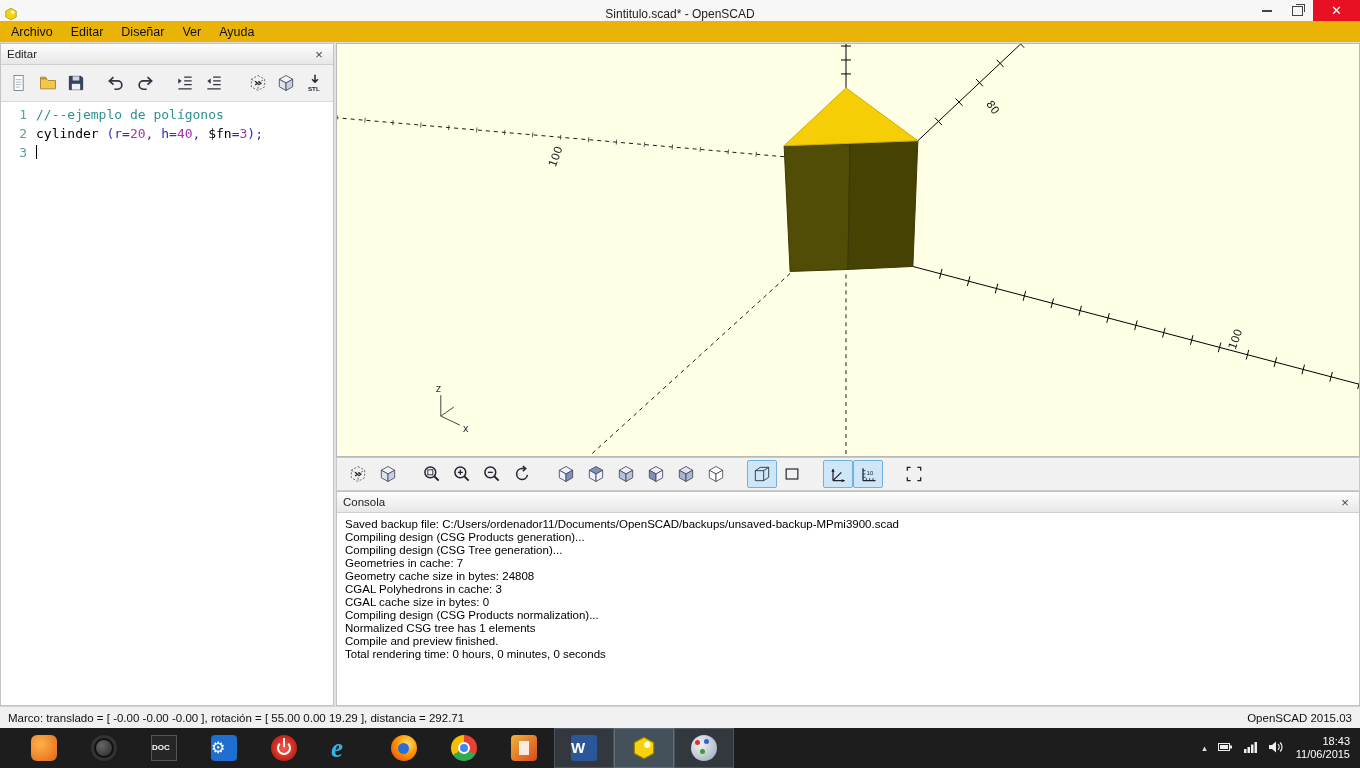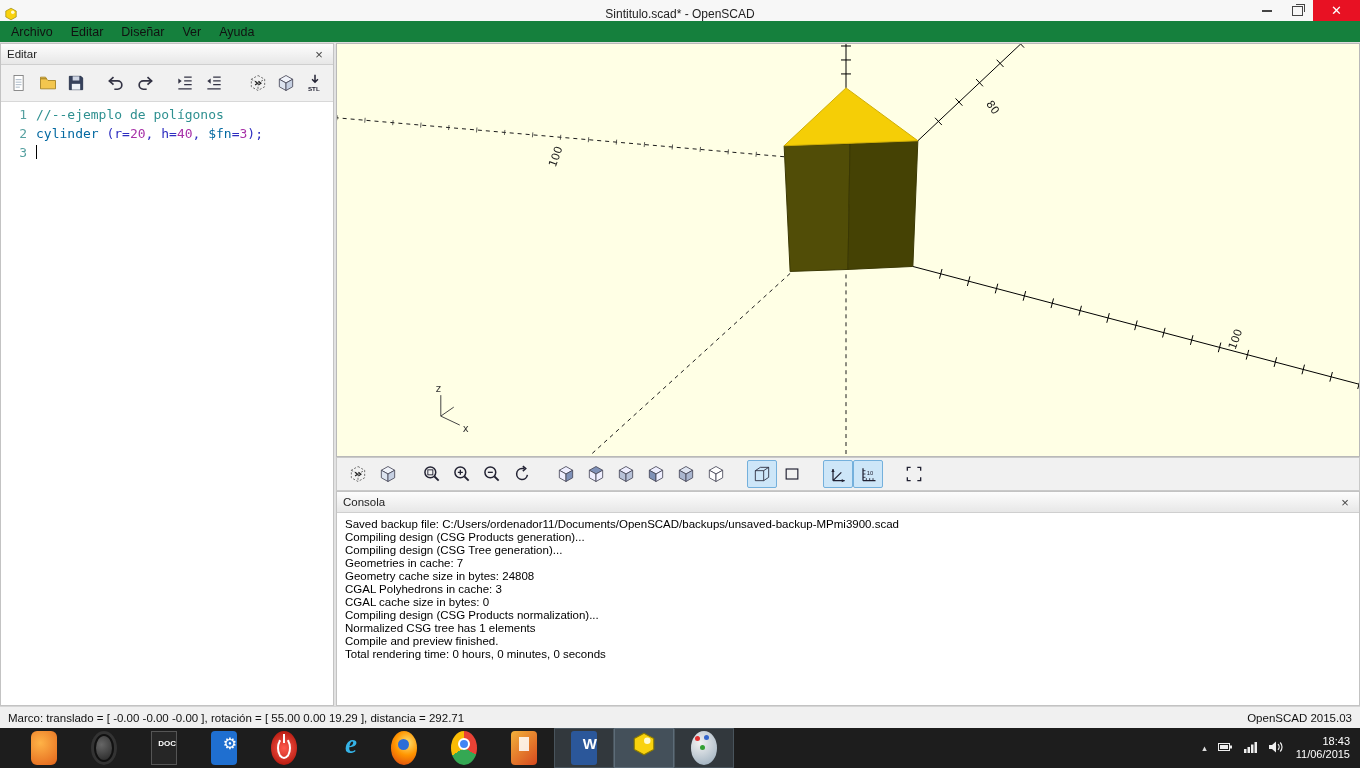--- a/index.html
+++ b/index.html
@@ -12,38 +12,38 @@
   #titlebar{position:absolute;left:0;top:0;width:1360px;height:21px;background:#f7f7f7;border-bottom:1px solid #e3e3e3;display:flex;align-items:flex-end}
   #app-icon{margin-left:4px;display:flex;align-items:center}
   #window-title{position:absolute;left:0;right:0;text-align:center;font-size:12px;color:#222;pointer-events:none}
   #win-buttons{margin-left:auto;display:flex;height:21px}
   .win-btn{width:31px;height:21px;display:flex;align-items:center;justify-content:center;cursor:default}
   .min-glyph{width:10px;height:2px;background:#444;display:inline-block}
   .max-glyph{width:9px;height:8px;border:1px solid #444;display:inline-block;position:relative;background:#f7f7f7}
   .max-glyph span{position:absolute;right:-3px;top:-3px;width:8px;height:7px;border:1px solid #444;border-bottom:none;border-left:none}
   .close-btn{width:47px;background:#e81123;color:#fff;font-size:13px}
   
-  #menubar{position:absolute;left:0;top:21px;width:1360px;height:22px;background:#15803d;border-bottom:1px solid #dcdcdc;display:flex;align-items:center;padding-left:2px;box-sizing:border-box}
+  #menubar{position:absolute;left:0;top:21px;width:1360px;height:22px;background:#eab308;border-bottom:1px solid #dcdcdc;display:flex;align-items:center;padding-left:2px;box-sizing:border-box}
   .menu-item{padding:3px 9px;font-size:12.5px;color:#111;cursor:default}
   
   #editor-dock{position:absolute;left:0;top:43px;width:334px;height:663px;background:#fff;border:1px solid #c3c3c3;box-sizing:border-box;display:flex;flex-direction:column}
   .dock-header{height:20px;background:linear-gradient(#fdfdfd,#e7e7e7);border-bottom:1px solid #cfcfcf;display:flex;align-items:center;padding:0 6px;font-size:11.5px;color:#222;flex:0 0 auto}
   .dock-close{margin-left:auto;font-size:13px;color:#444;width:16px;text-align:center;cursor:default}
   #editor-toolbar{height:36px;background:#f1f1f1;border-bottom:1px solid #d8d8d8;display:flex;align-items:center;padding:0 4px;flex:0 0 auto}
   .tbtn{width:30px;height:28px;border:1px solid transparent;background:transparent;display:flex;align-items:center;justify-content:center;padding:0;border-radius:2px}
   .tbtn.active{background:#cde6f8;border-color:#74b0dc}
   #editor-toolbar .tbtn:nth-child(4){margin-left:12px}
   #editor-toolbar .tbtn:nth-child(6){margin-left:12px}
   #editor-toolbar .tbtn:nth-child(8){margin-left:16px}
   #code-area{flex:1;background:#fff;overflow:hidden;padding-top:3px;cursor:text}
   .code-row{display:flex;height:19px;line-height:19px;font-family:"DejaVu Sans Mono",monospace;font-size:13px;white-space:pre}
   .gutter{width:26px;flex:0 0 26px;text-align:right;padding-right:9px;color:#55a0a0}
   .codetext{flex:1}
   .tok-comment{color:#2e9090}
-  .tok-keyword{color:#0369a1}
+  .tok-keyword{color:#000000}
   .tok-plain{color:#2d2dc0}
   .tok-number{color:#a832a8}
   .caret{display:inline-block;width:1px;height:14px;background:#000;vertical-align:-2px}
   
   #viewport{position:absolute;left:336px;top:43px;width:1024px;height:414px;background:#ffffe5;border:1px solid #b9b9b9;box-sizing:border-box}
   #vp-canvas{display:block;width:100%;height:100%}
   .ax{stroke:#000;stroke-width:1;fill:none}
   .axd{stroke:#1a1a1a;stroke-width:1;fill:none;stroke-dasharray:4 4}
   .tk line{stroke:#000;stroke-width:1}
   .tks line{stroke:#333;stroke-width:0.8}
@@ -62,21 +62,21 @@
   .console-line{white-space:pre}
   
   #statusbar{position:absolute;left:0;top:706px;width:1360px;height:22px;background:#f0f0f0;border-top:1px solid #d5d5d5;display:flex;align-items:center;font-size:11.5px;color:#111;box-sizing:border-box;padding:0 8px}
   #status-right{margin-left:auto}
   
   #taskbar{position:absolute;left:0;top:728px;width:1360px;height:40px;background:#1d1d1d;display:flex;align-items:center}
   #taskbar-apps{display:flex;align-items:center;height:40px;padding-left:14px}
   .task-btn{width:60px;height:40px;display:flex;align-items:center;justify-content:center;box-sizing:border-box}
   .task-btn.running{background:#32383d;box-shadow:inset 0 0 0 1px #49545c}
   .task-btn.active{background:#44505a;box-shadow:inset 0 0 0 1px #5d6c78}
-  .ticon{width:26px;height:34px;display:inline-block;position:relative;line-height:26px;text-align:right;box-sizing:border-box}
+  .ticon{width:26px;height:26px;display:inline-block;position:relative;line-height:26px;text-align:left;box-sizing:border-box}
   .doc-ticon{background:#262626;border:1px solid #555;color:#fff;font-size:8px;font-weight:bold;line-height:24px}
   #tray{margin-left:auto;display:flex;align-items:center;gap:11px;padding-right:10px;color:#eee}
   #tray-expand{font-size:9px;color:#ddd}
   #tray-clock{font-size:11px;line-height:13px;text-align:right;color:#fff}
 </style>
 </head>
 <body>
 
 <div id="titlebar">
   <span id="app-icon">

